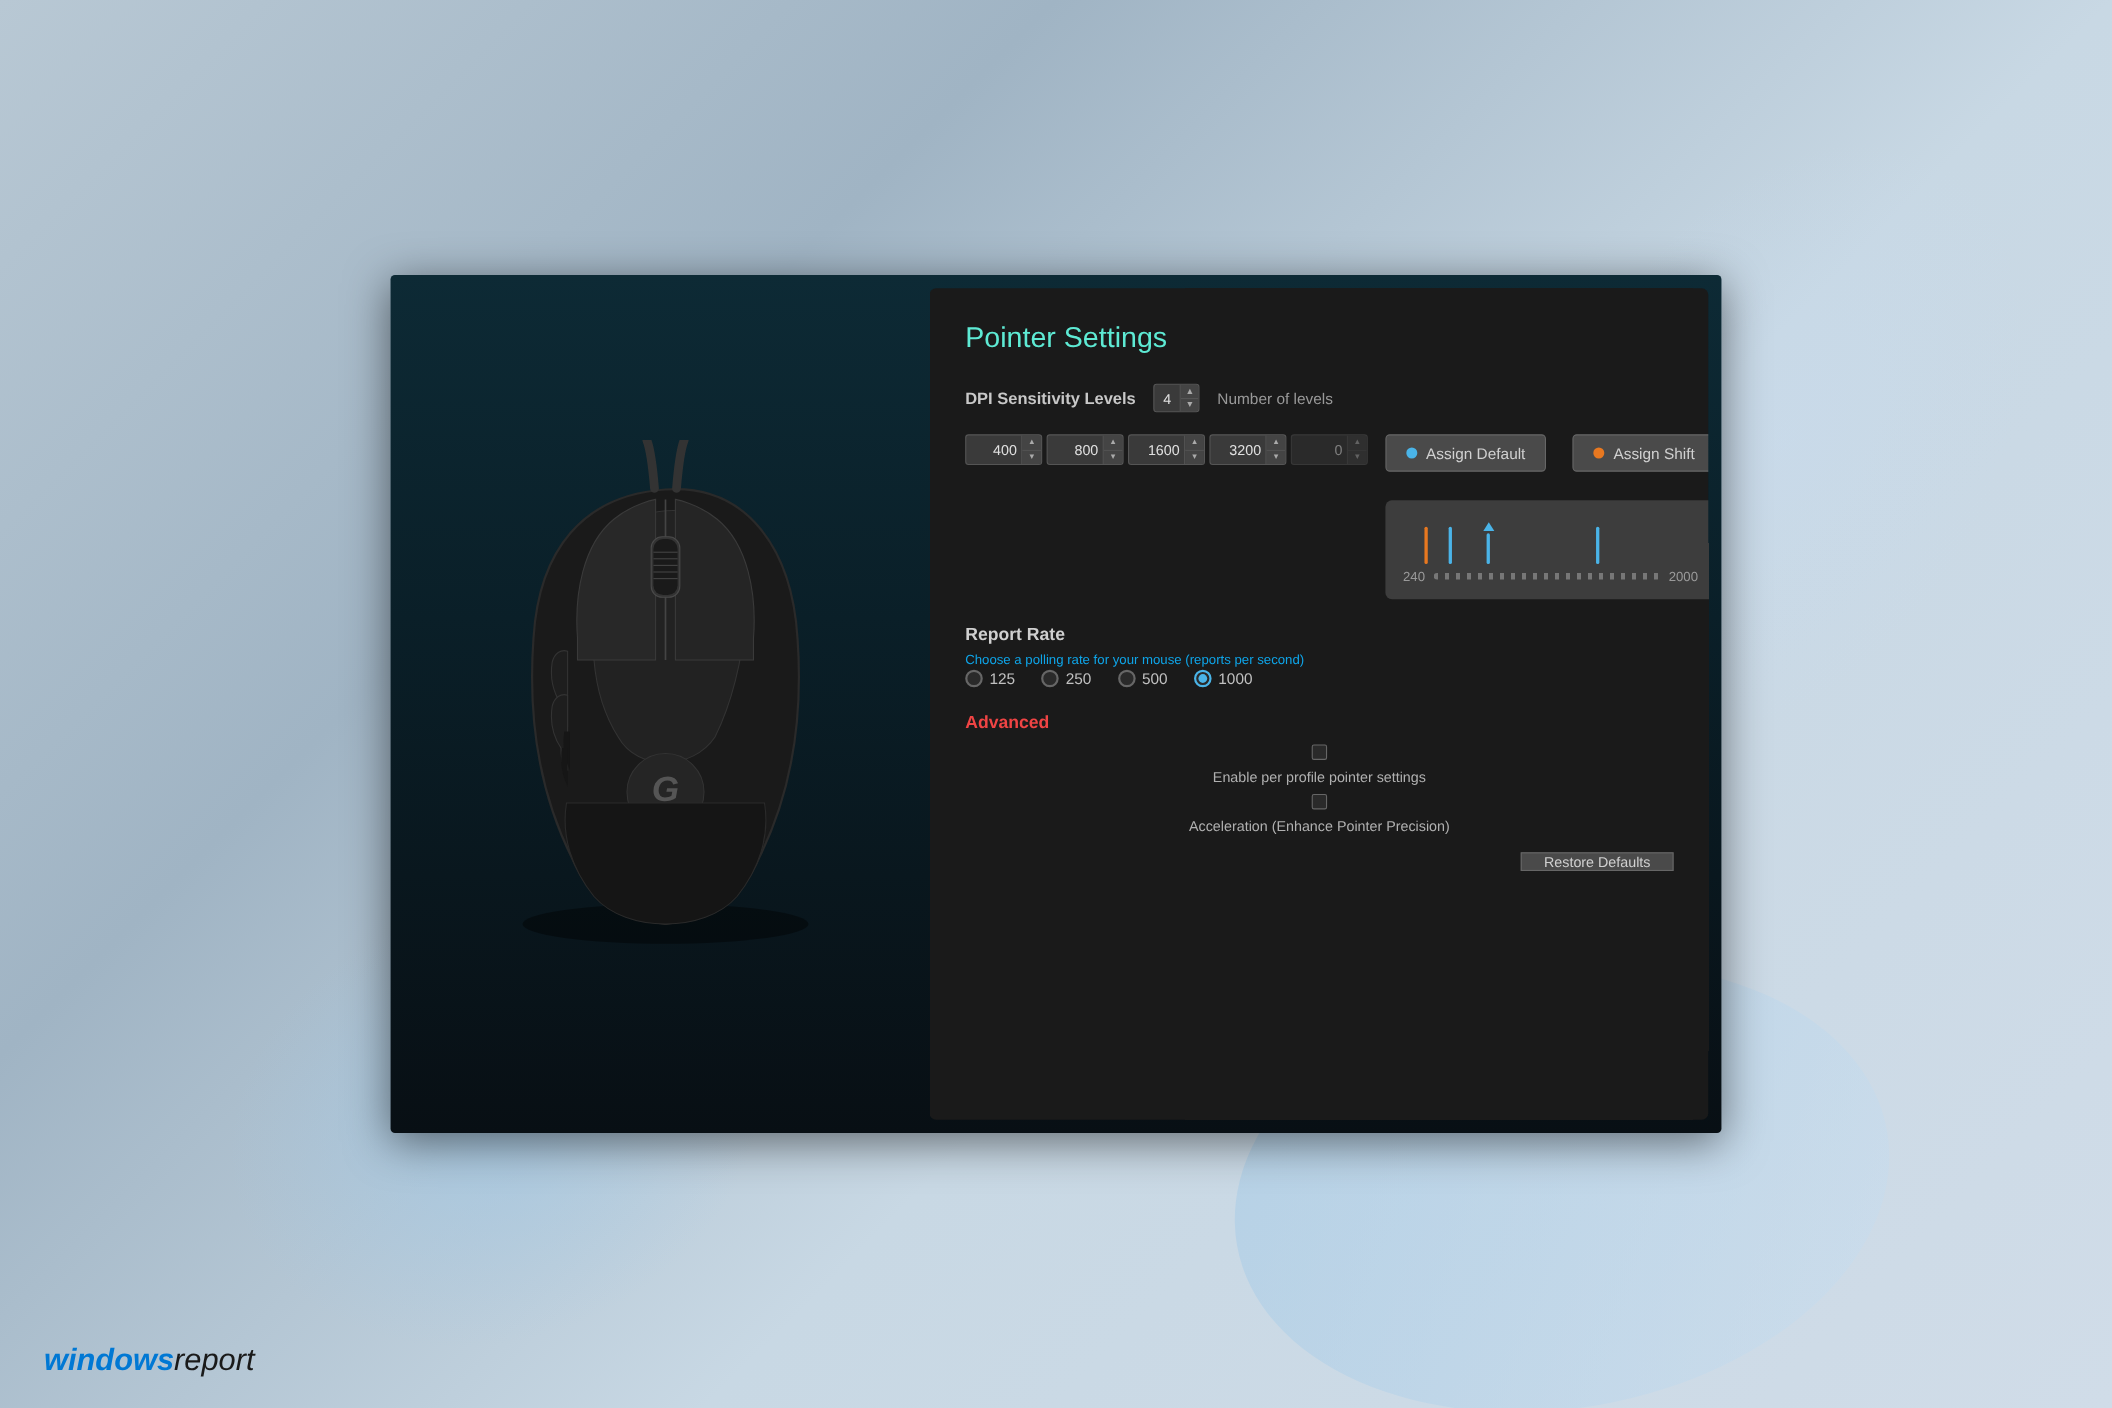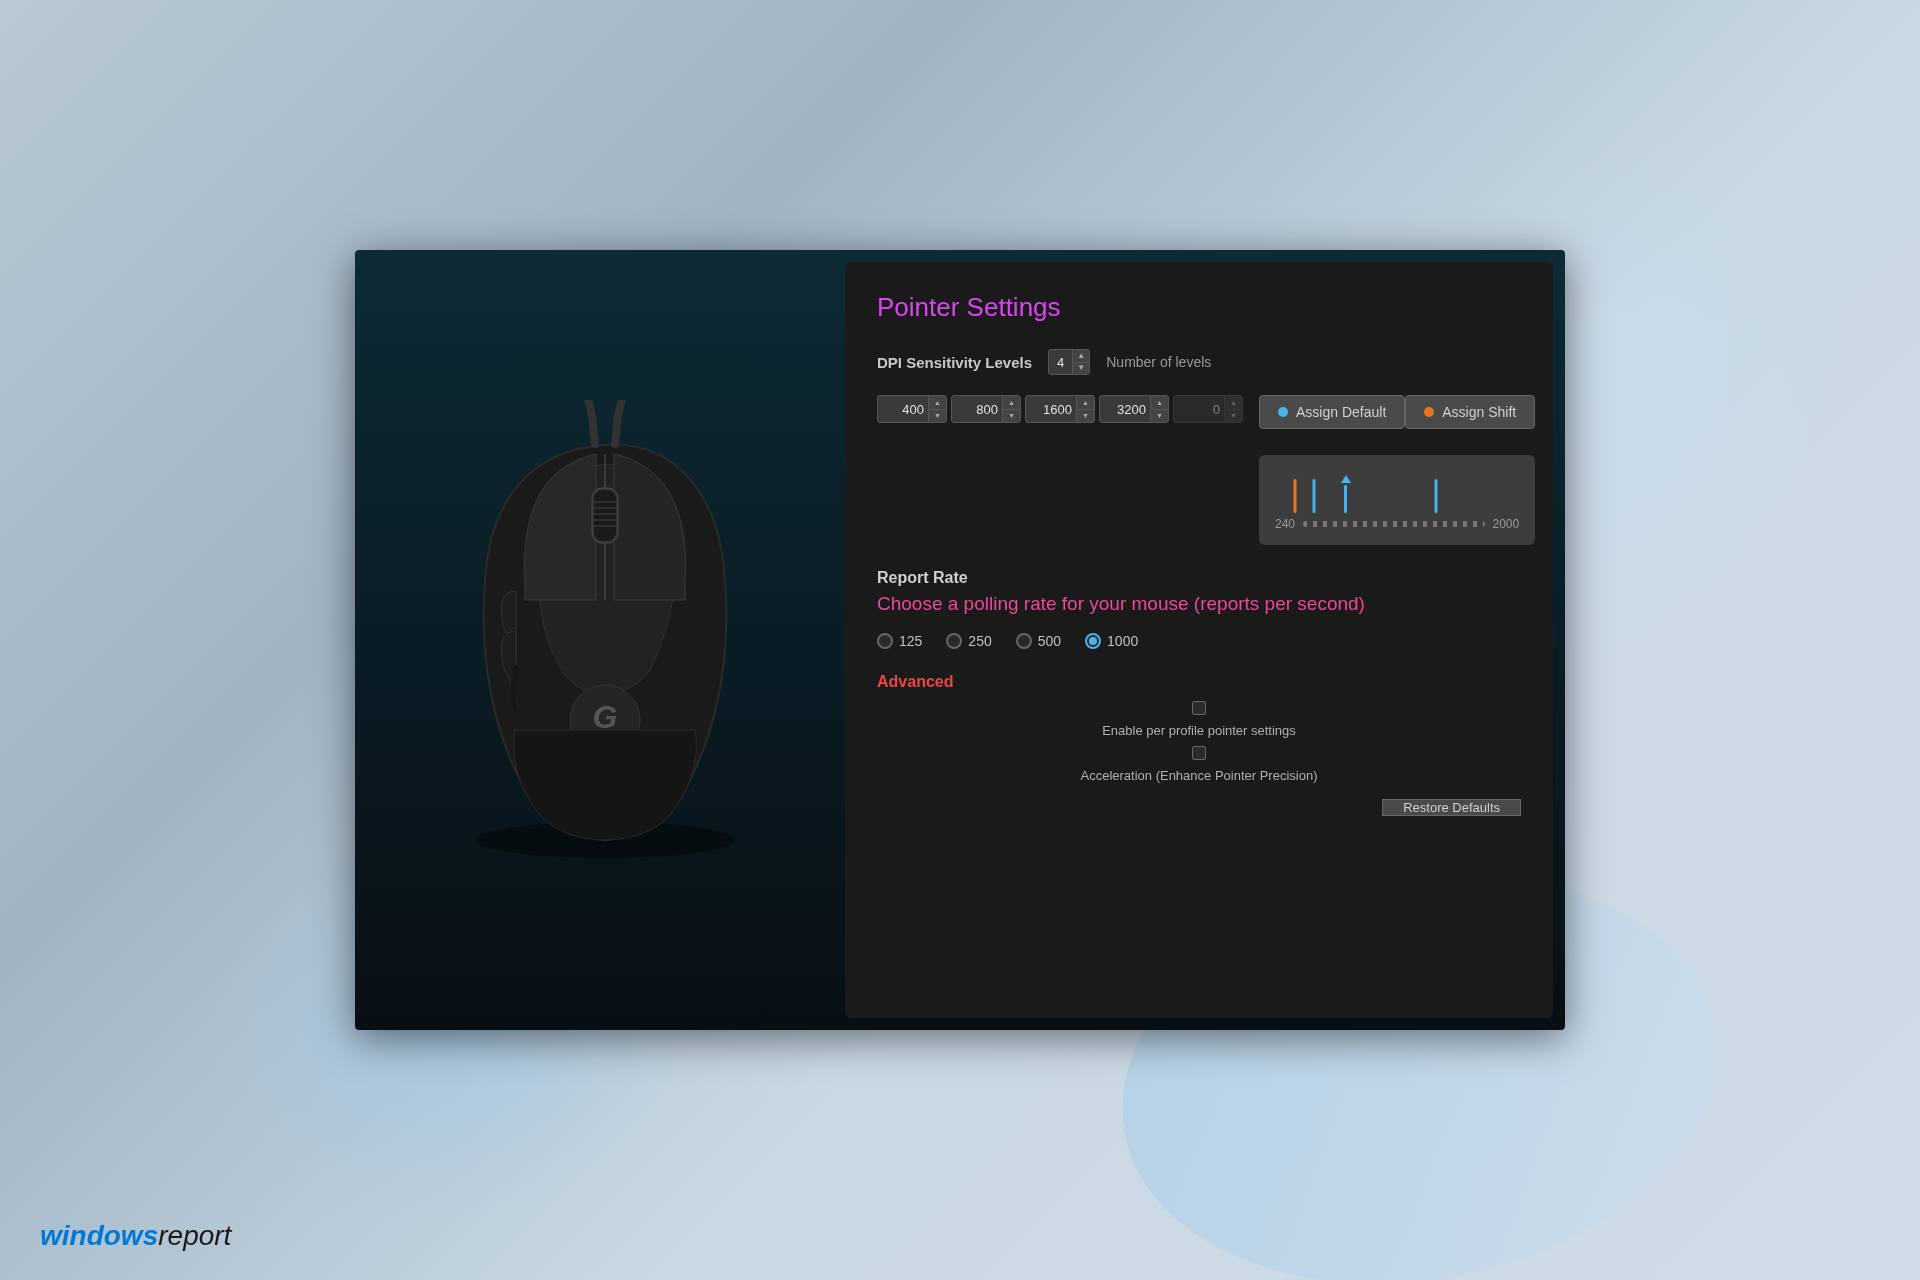--- a/index.html
+++ b/index.html
@@ -104,21 +104,21 @@
       flex: 1;
       background: #1a1a1a;
       border-radius: 6px;
       margin: 12px 12px 12px 0;
       padding: 30px 32px;
       overflow-y: auto;
     }
 
     .section-title {
       font-size: 26px;
-      color: #d946ef;
+      color: #5eead4;
       font-weight: 400;
       margin-bottom: 26px;
     }
 
     
     .dpi-header {
       display: flex;
       align-items: center;
       gap: 16px;
       margin-bottom: 20px;
@@ -217,21 +217,21 @@
       border-top: 1px solid #555;
     }
 
     .dpi-input-disabled {
       opacity: 0.5;
     }
 
     
     .btn-row {
       display: flex;
-      gap: 0;
+      gap: 24px;
       margin-bottom: 16px;
       justify-content: flex-end;
     }
 
     .btn {
       background: #4a4a4a;
       border: 1px solid #666;
       border-radius: 4px;
       color: #d0d0d0;
       font-size: 14px;
@@ -299,23 +299,23 @@
     }
 
     .report-rate-title {
       font-size: 16px;
       font-weight: 700;
       color: #d0d0d0;
       margin-bottom: 6px;
     }
 
     .report-rate-desc {
-      color: #ec4899;
-      font-size: 19px;
-      margin-bottom: 18px;
+      color: #0ea5e9;
+      font-size: 12px;
+      margin-bottom: 2px;
     }
 
     .radio-group {
       display: flex;
       gap: 24px;
       align-items: center;
     }
 
     .radio-option {
       display: flex;

